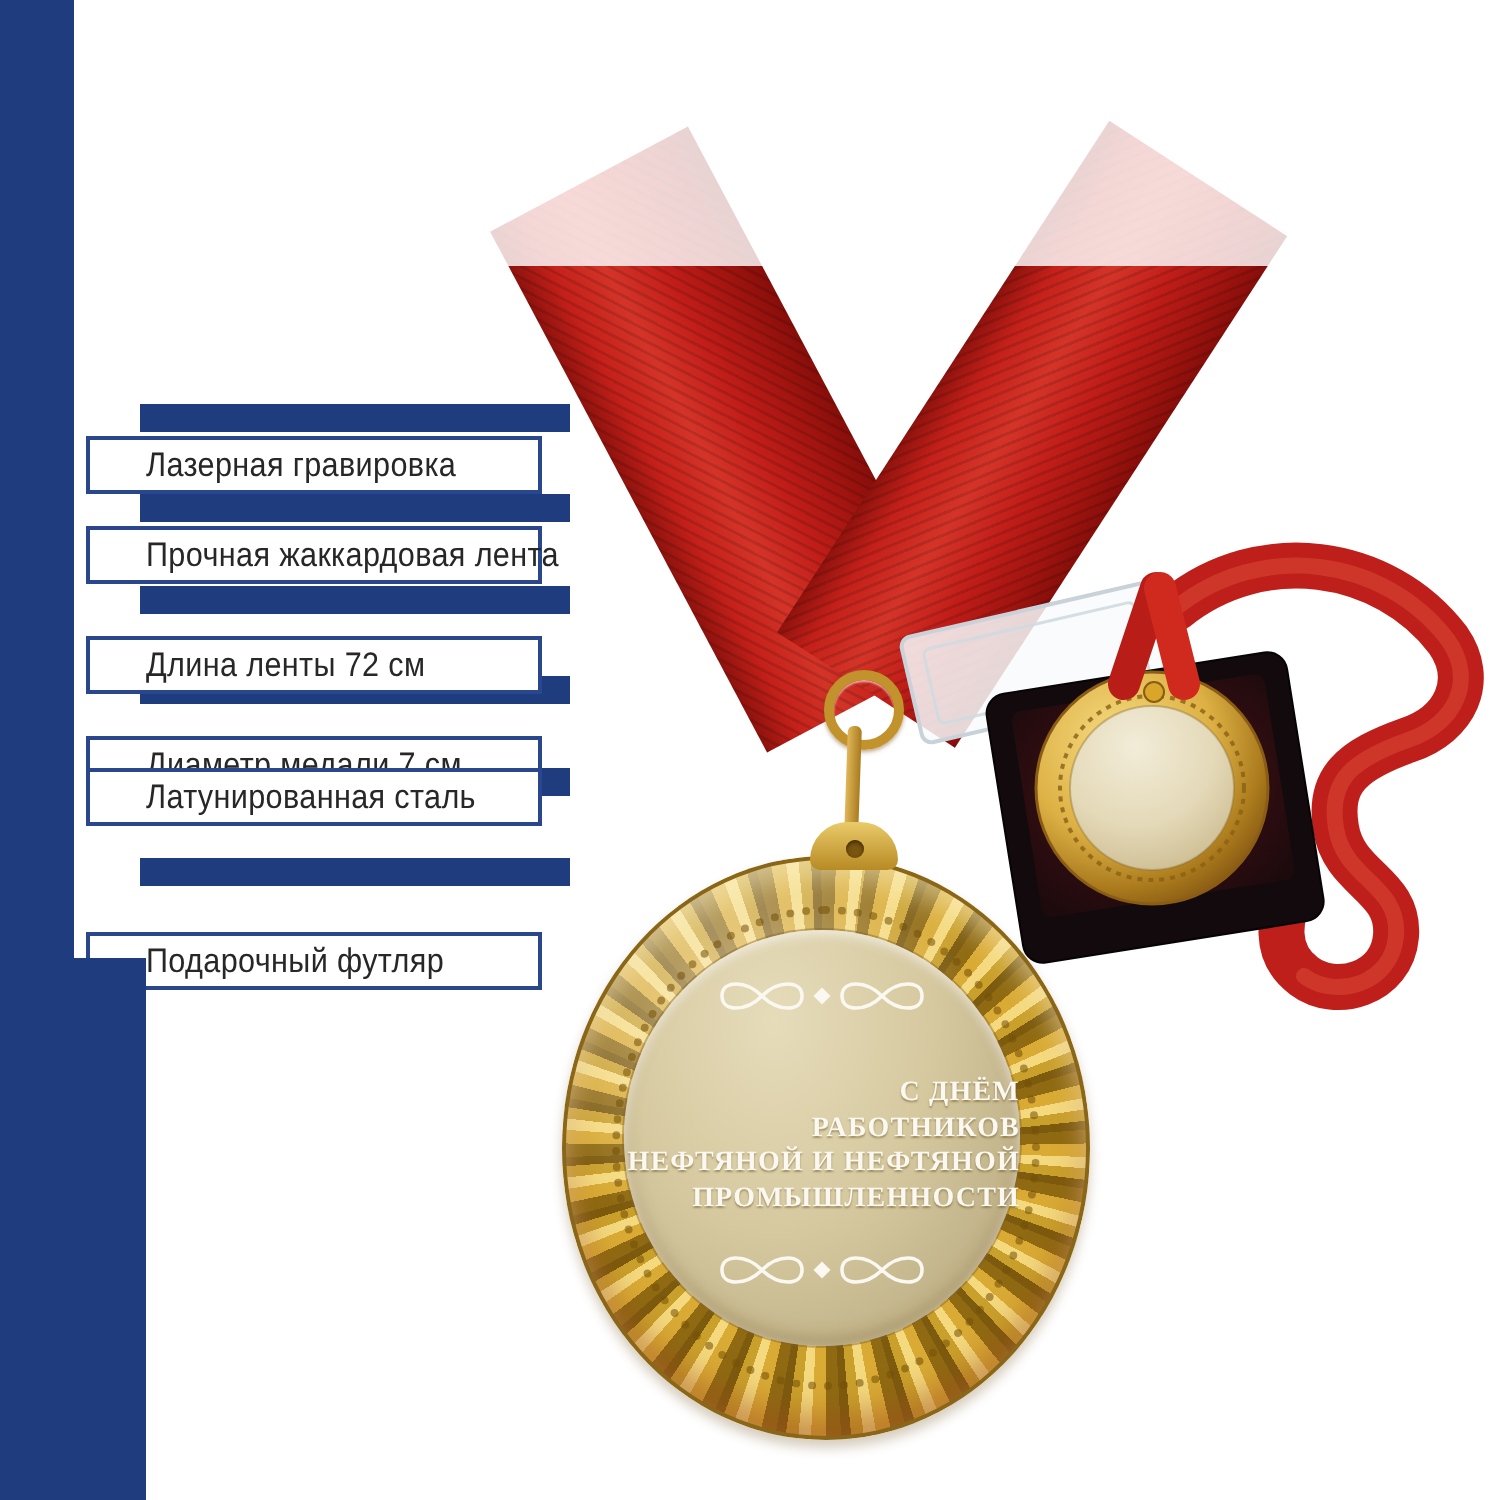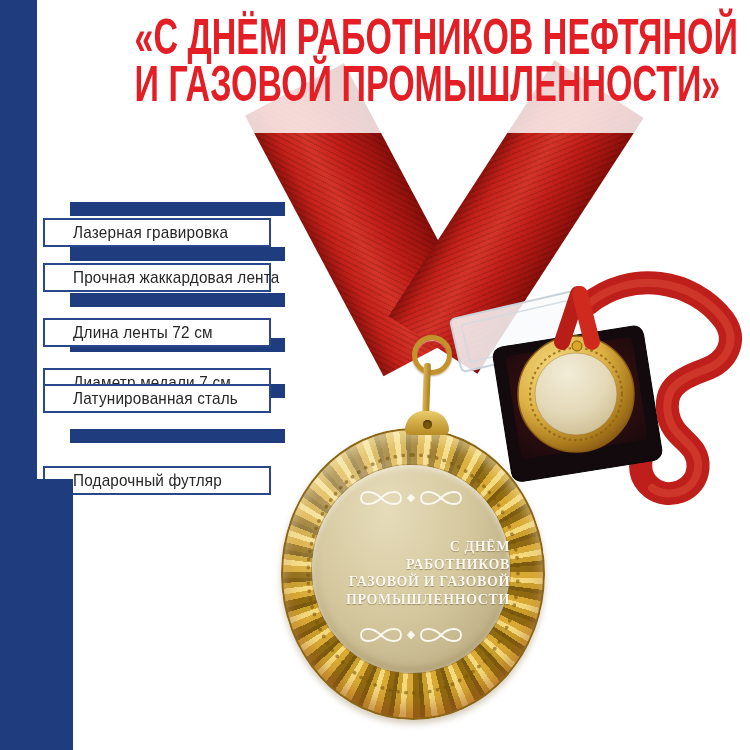--- a/index.html
+++ b/index.html
@@ -77,24 +77,20 @@
 </head>
 <body>
 
 <div class="stage">
 
   <div class="abs strap strap-left"></div>
   <div class="abs strap strap-right"></div>
 
   <div class="abs fade"></div>
 
-  <div class="abs title">
-    <div class="line">«С ДНЁМ РАБОТНИКОВ НЕФТЯНОЙ</div>
-    <div class="line">И ГАЗОВОЙ ПРОМЫШЛЕННОСТИ»</div>
-  </div>
 
   <div class="abs bar-top"></div>
   <div class="abs bar-bottom"></div>
 
   <div class="abs strip" style="top:202px"></div>
   <div class="abs strip" style="top:247px"></div>
   <div class="abs strip" style="top:293px"></div>
   <div class="abs strip" style="top:338px"></div>
   <div class="abs strip" style="top:384px"></div>
   <div class="abs strip" style="top:429px"></div>
@@ -177,21 +173,21 @@
         <svg class="flourish" width="120" height="26" viewBox="0 0 120 26">
           <g fill="none" stroke="#faf8f0" stroke-width="1.8">
             <path d="M10 13 C10 5 22 5 30 13 C38 21 50 21 50 13 C50 5 38 5 30 13 C22 21 10 21 10 13 Z"></path>
             <path d="M70 13 C70 5 82 5 90 13 C98 21 110 21 110 13 C110 5 98 5 90 13 C82 21 70 21 70 13 Z"></path>
           </g>
           <rect x="57" y="10" width="6" height="6" transform="rotate(45 60 13)" fill="#faf8f0"></rect>
         </svg>
         <div class="engraving">
           <div>С ДНЁМ</div>
           <div>РАБОТНИКОВ</div>
-          <div>ГАЗОВОЙ И ГАЗОВОЙ</div>
+          <div>НЕФТЯНОЙ И НЕФТЯНОЙ</div>
           <div>ПРОМЫШЛЕННОСТИ</div>
         </div>
         <svg class="flourish bottom" width="120" height="26" viewBox="0 0 120 26">
           <g fill="none" stroke="#faf8f0" stroke-width="1.8">
             <path d="M10 13 C10 5 22 5 30 13 C38 21 50 21 50 13 C50 5 38 5 30 13 C22 21 10 21 10 13 Z"></path>
             <path d="M70 13 C70 5 82 5 90 13 C98 21 110 21 110 13 C110 5 98 5 90 13 C82 21 70 21 70 13 Z"></path>
           </g>
           <rect x="57" y="10" width="6" height="6" transform="rotate(45 60 13)" fill="#faf8f0"></rect>
         </svg>
       </div>

